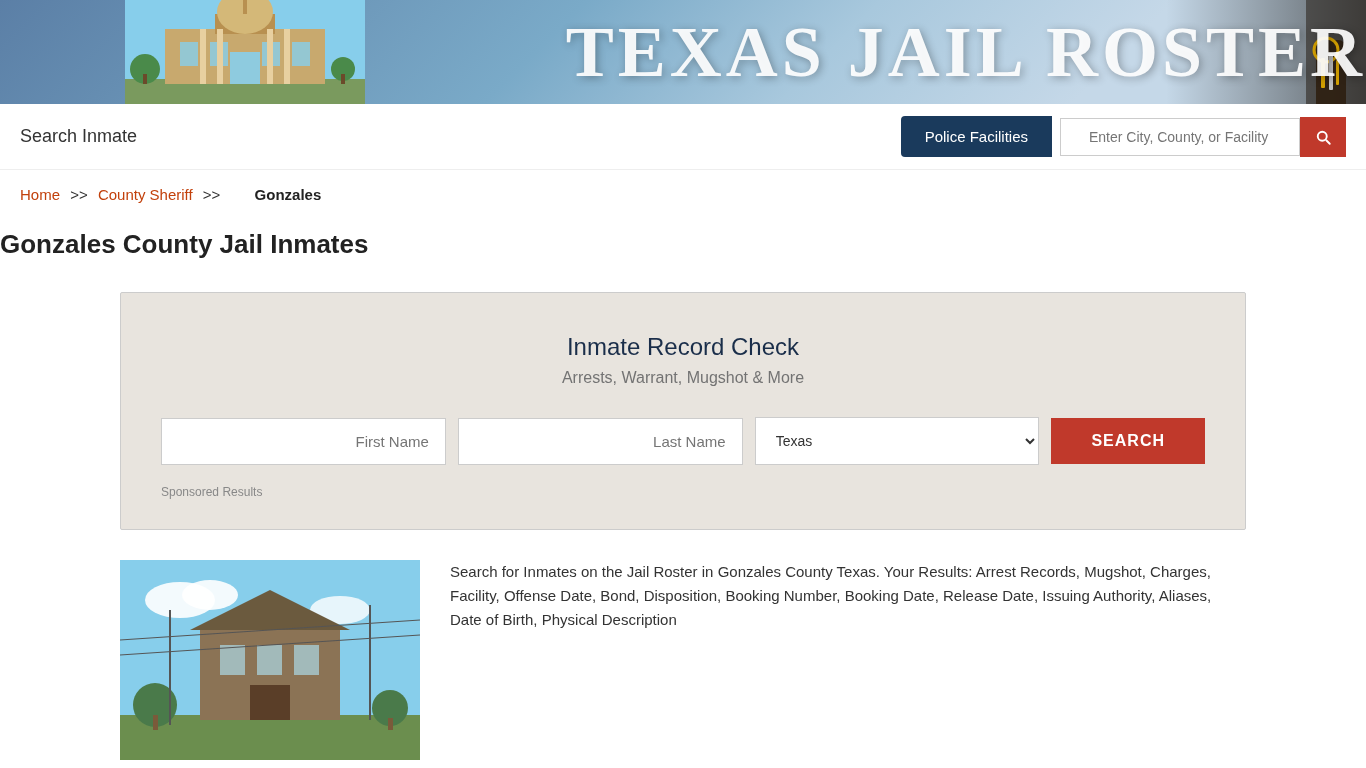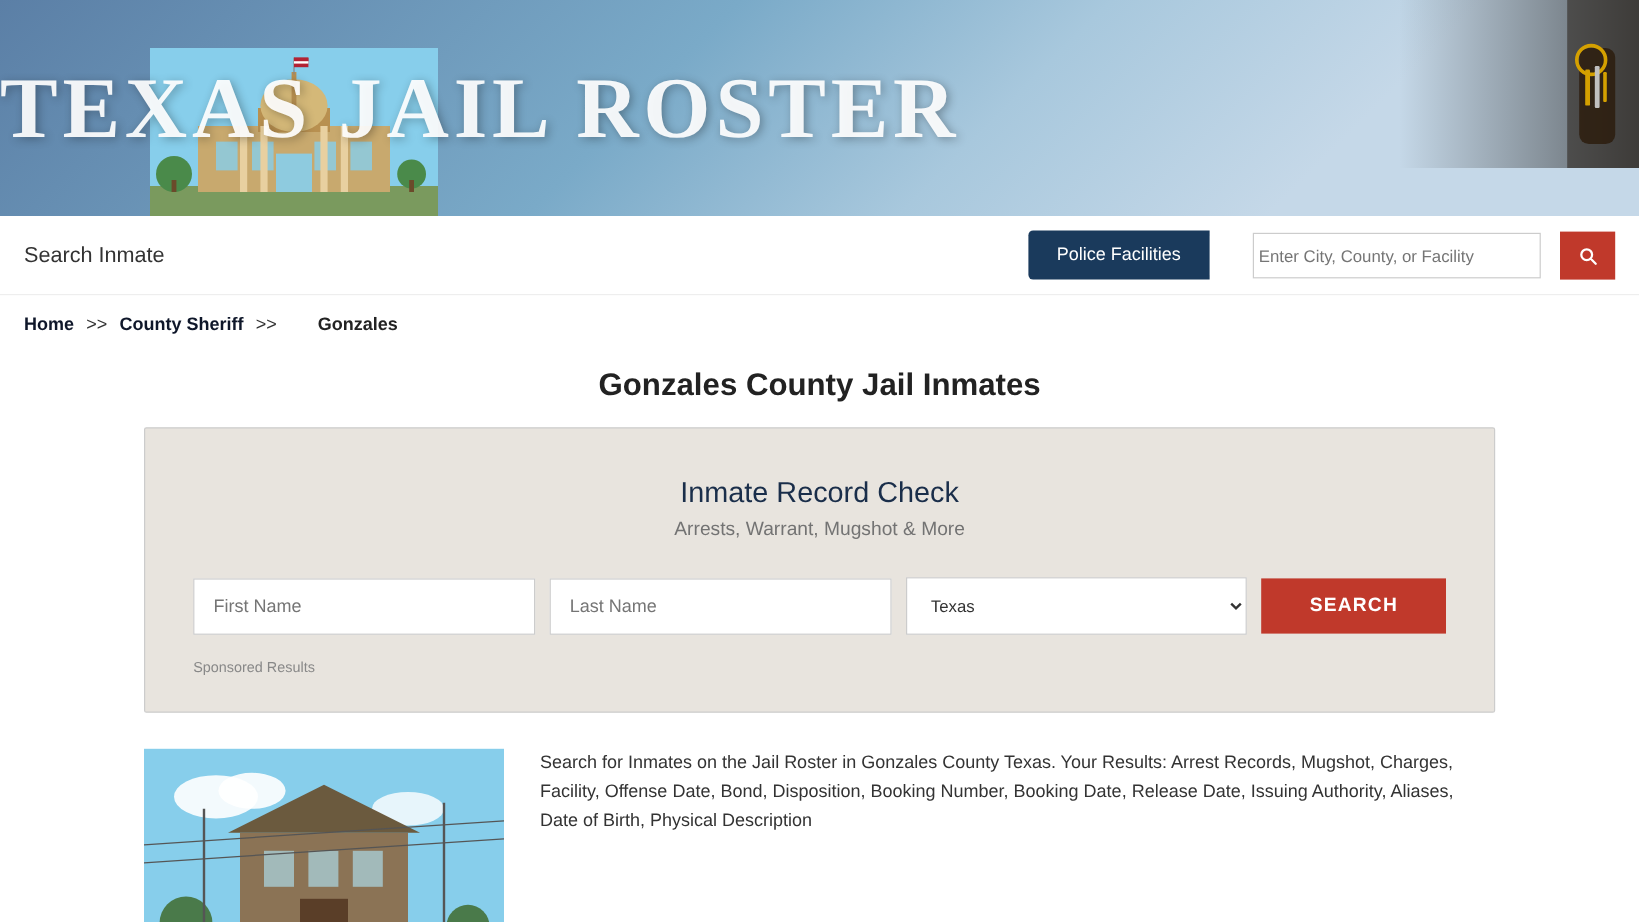--- a/index.html
+++ b/index.html
@@ -1,27 +1,27 @@
 <!DOCTYPE html>
 <html><head>
   <meta charset="utf-8">
   <style>
     * { margin: 0; padding: 0; box-sizing: border-box; }
     body { font-family: Arial, sans-serif; background: #fff; width: 1366px; min-height: 768px; overflow-x: hidden; }
 
     
     #header-banner {
       width: 100%;
-      height: 180px;
+      height: 104px;
       background: linear-gradient(135deg, #5b7fa6 0%, #7aaac8 40%, #a8c8dd 60%, #c5d8e8 80%);
       position: relative;
       overflow: hidden;
       display: flex;
       align-items: center;
-      justify-content: flex-start;
+      justify-content: flex-end;
     }
     #header-banner .banner-title {
       font-size: 72px;
       font-weight: 900;
       color: rgba(255,255,255,0.92);
       letter-spacing: 4px;
       font-family: Georgia, 'Times New Roman', serif;
       text-transform: uppercase;
       text-shadow: 2px 2px 8px rgba(0,0,0,0.3);
       z-index: 2;
@@ -53,21 +53,21 @@
       border-bottom: 1px solid #eee;
     }
     #search-inmate-label {
       font-size: 18px;
       color: #333;
       flex: 1;
     }
     .nav-buttons {
       display: flex;
       align-items: center;
-      gap: 16px;
+      gap: 0;
     }
     .nav-btn-police {
       background: #1a3a5c;
       color: #fff;
       border: none;
       padding: 12px 24px;
       font-size: 15px;
       cursor: pointer;
       border-radius: 4px 0 0 4px;
     }
@@ -75,26 +75,26 @@
       background: #1a2e4a;
       color: #fff;
       border: none;
       padding: 12px 24px;
       font-size: 15px;
       cursor: pointer;
       border-radius: 0 4px 4px 0;
     }
     .nav-search-input {
       border: 1px solid #ccc;
-      padding: 10px 4px;
+      padding: 10px 28px;
       font-size: 14px;
       width: 240px;
       color: #0369a1;
       outline: none;
-      margin-left: 20px;
+      margin-left: 8px;
     }
     .nav-search-btn {
       background: #c0392b;
       border: none;
       padding: 11px 14px;
       cursor: pointer;
       display: flex;
       align-items: center;
       justify-content: center;
     }
@@ -104,38 +104,37 @@
       height: 18px;
     }
 
     
     #breadcrumb {
       padding: 16px 20px;
       font-size: 15px;
       color: #333;
     }
     #breadcrumb a {
-      color: #0f172a;
+      color: #c2410c;
       text-decoration: none;
-      font-weight: bold;
     }
     #breadcrumb .sep {
       color: #333;
       margin: 0 6px;
     }
     #breadcrumb .current {
       font-weight: bold;
       color: #222;
       margin-left: 24px;
     }
 
     
     #page-title-section {
-      text-align: center;
-      padding: 10px 0 20px;
+      text-align: left;
+      padding: 10px 0 32px;
     }
     #page-title-section h1 {
       font-size: 26px;
       font-weight: bold;
       color: #222;
     }
 
     
     #record-check-box {
       margin: 0 120px;
@@ -164,20 +163,21 @@
       margin-bottom: 20px;
     }
     .form-input {
       flex: 1;
       padding: 14px 16px;
       font-size: 15px;
       border: 1px solid #ccc;
       background: #fff;
       color: #999;
       outline: none;
+      text-align: right;
     }
     .state-select {
       flex: 1;
       padding: 14px 16px;
       font-size: 14px;
       border: 1px solid #ccc;
       background: #fff;
       color: #333;
       outline: none;
       appearance: auto;

